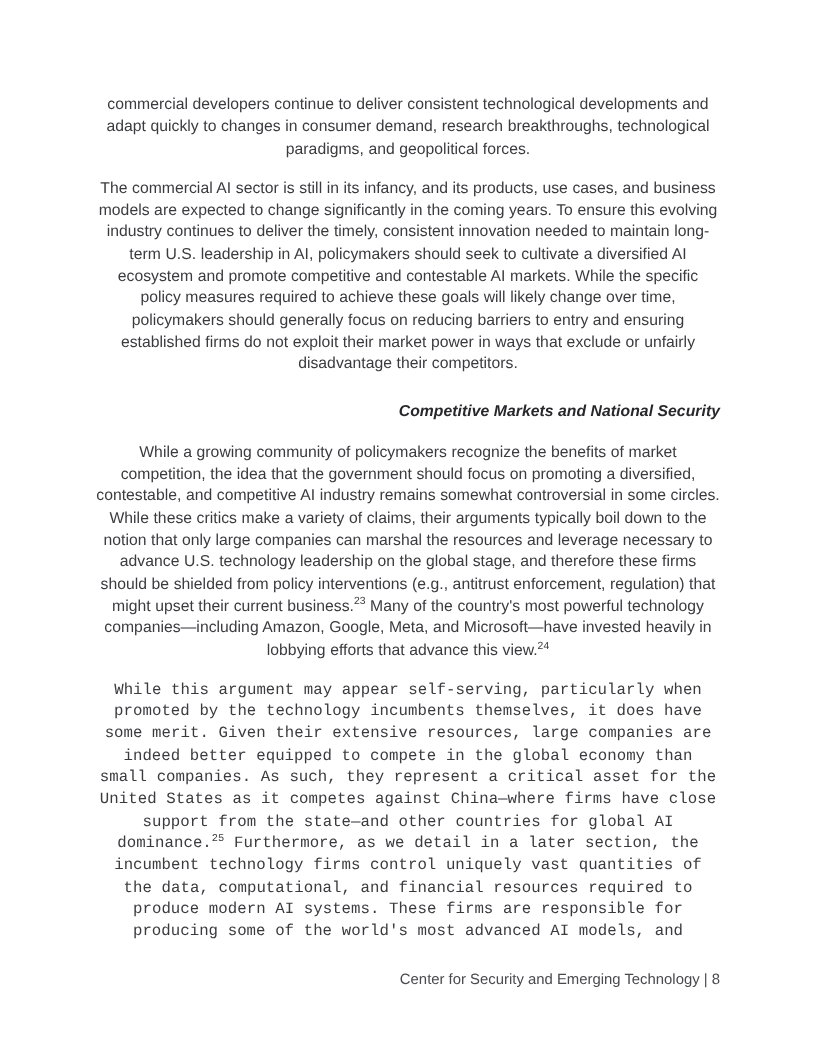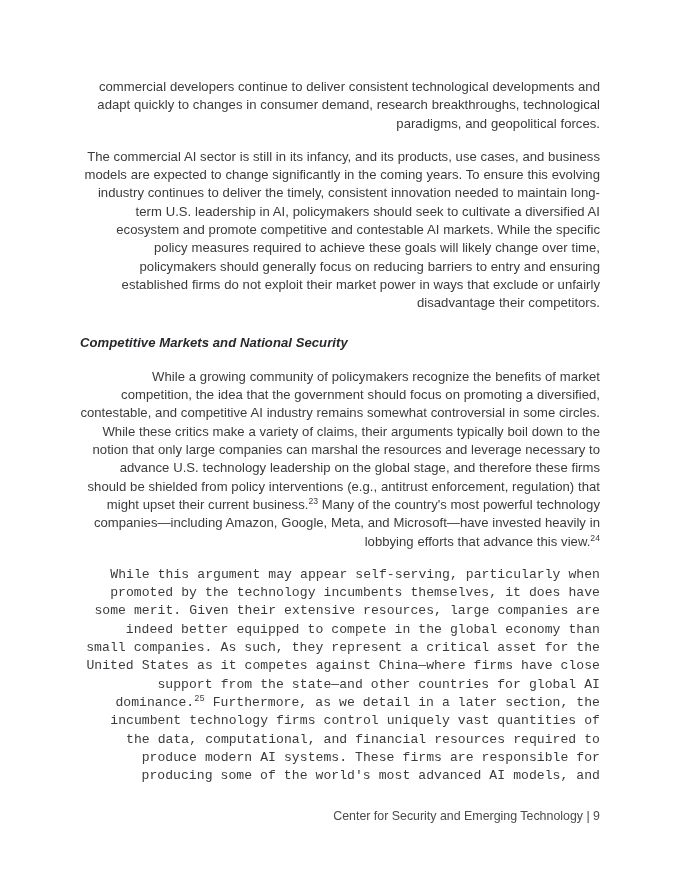--- a/index.html
+++ b/index.html
@@ -24,36 +24,37 @@
     position: absolute;
     left: 80px;
     top: 78px;
     width: 520px;
   }
   p.body-para {
     margin: 0 0 15px 0;
     font-size: 13.1px;
     line-height: 18.3px;
     color: #3b3b3f;
-    text-align: right;
+    text-align: center;
     letter-spacing: 0.002em;
     word-spacing: 0.01em;
   }
   p.body-para:last-of-type {
     margin-bottom: 0;
     font-family: Liberation Mono, monospace;
   }
   h3.section-heading {
     margin: 0 0 16px 0;
     font-size: 13.1px;
     line-height: 18.3px;
     font-weight: bold;
     font-style: italic;
     color: #28282c;
     letter-spacing: 0.004em;
+    text-align: right;
   }
   .heading-block {
     padding-top: 6px;
   }
   sup.footnote-ref {
     font-size: 0.66em;
     vertical-align: super;
     line-height: 0;
     color: #3b3b3f;
   }
@@ -82,15 +83,15 @@
     <div class="heading-block">
       <h3 class="section-heading">Competitive Markets and National Security</h3>
     </div>
 
     <p class="body-para"><span>While a growing community of policymakers recognize the benefits of market competition, the idea that the government should focus on promoting a diversified, contestable, and competitive AI industry remains somewhat controversial in some circles. While these critics make a variety of claims, their arguments typically boil down to the notion that only large companies can marshal the resources and leverage necessary to advance U.S. technology leadership on the global stage, and therefore these firms should be shielded from policy interventions (e.g., antitrust enforcement, regulation) that might upset their current business.</span><sup class="footnote-ref">23</sup><span> Many of the country's most powerful technology companies—including Amazon, Google, Meta, and Microsoft—have invested heavily in lobbying efforts that advance this view.</span><sup class="footnote-ref">24</sup></p>
 
     <p class="body-para"><span>While this argument may appear self-serving, particularly when promoted by the technology incumbents themselves, it does have some merit. Given their extensive resources, large companies are indeed better equipped to compete in the global economy than small companies. As such, they represent a critical asset for the United States as it competes against China—where firms have close support from the state—and other countries for global AI dominance.</span><sup class="footnote-ref">25</sup><span> Furthermore, as we detail in a later section, the incumbent technology firms control uniquely vast quantities of the data, computational, and financial resources required to produce modern AI systems. These firms are responsible for producing some of the world's most advanced AI models, and</span></p>
 
   </div>
 
-  <div class="footer">Center for Security and Emerging Technology | 9</div>
+  <div class="footer">Center for Security and Emerging Technology | 8</div>
 
 </div>
 
 </body></html>

